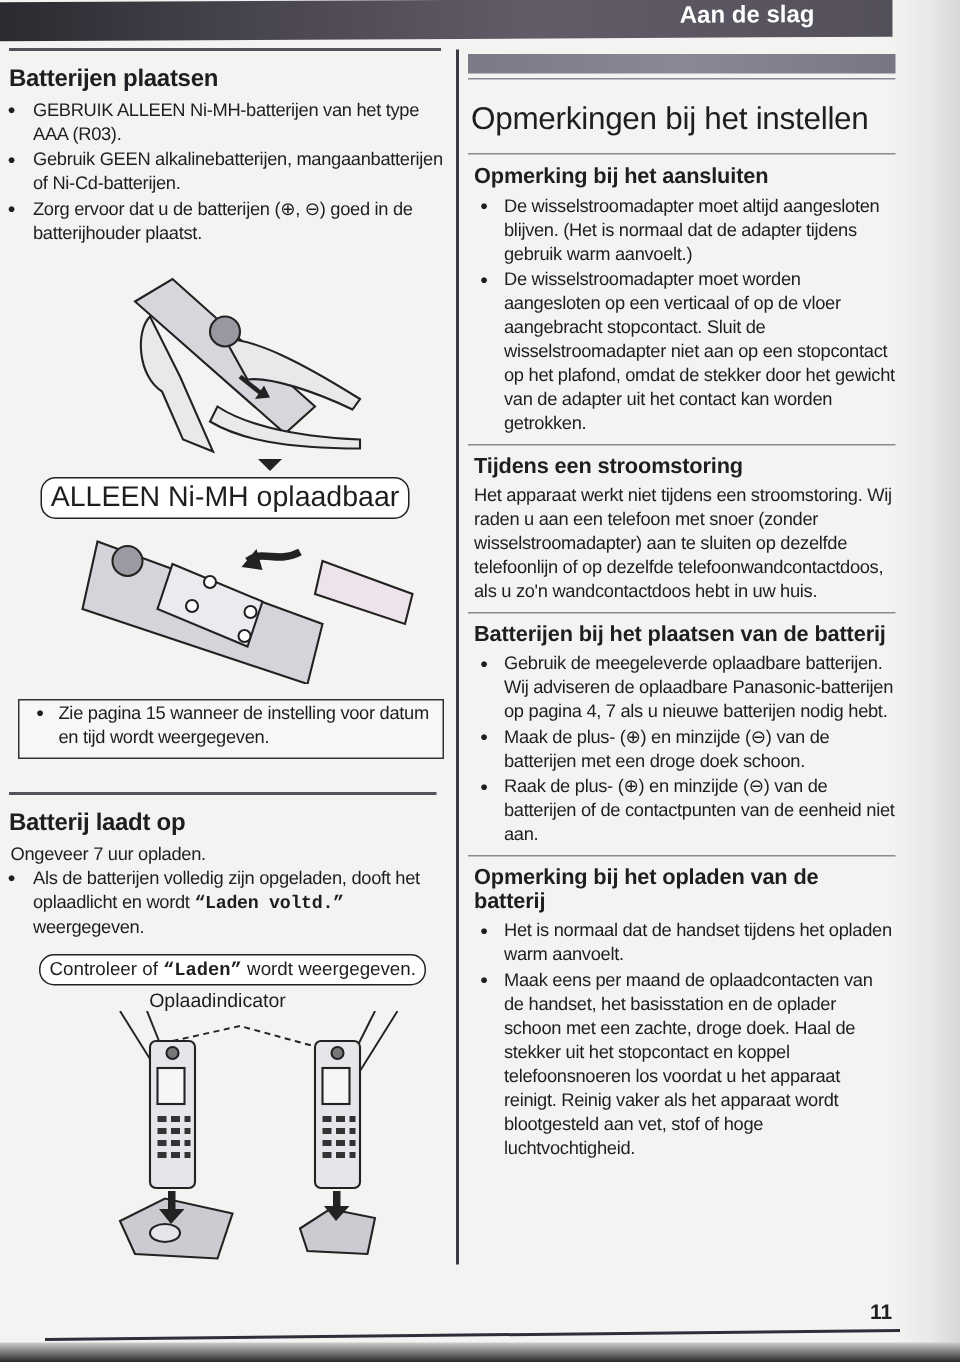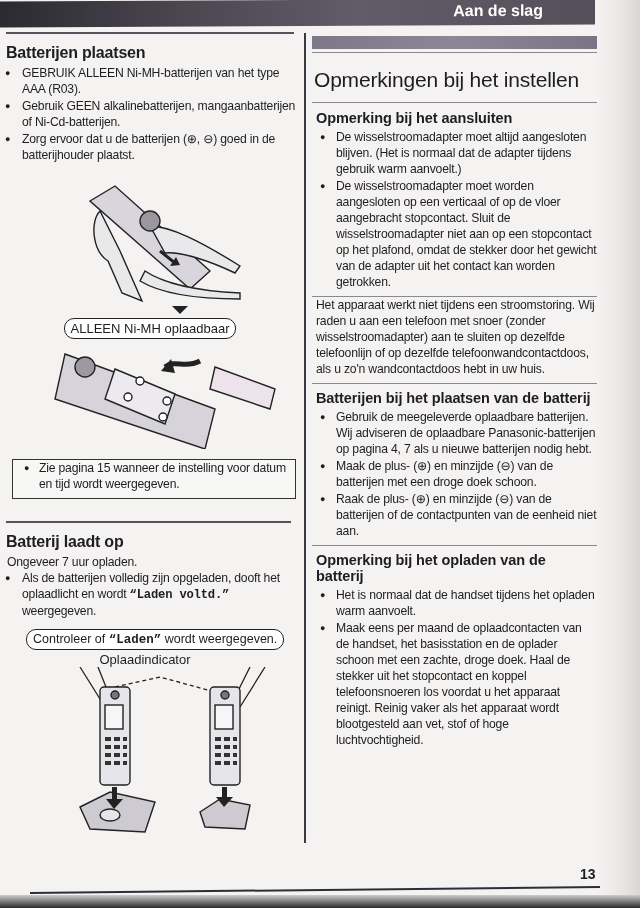--- a/index.html
+++ b/index.html
@@ -36,21 +36,21 @@
     ul.bul li { position: relative; padding-left: 24px; font-size: 12.2px; line-height: 16px; margin-bottom: 1px; letter-spacing: -0.2px; }
     ul.bul li::before { content: "\25CF"; position: absolute; left: 8px; top: 0; font-size: 9px; }
     .left-col ul.bul li { padding-left: 22px; }
     .left-col ul.bul li::before { left: 5px; }
 
     p.txt { font-size: 12.2px; line-height: 16px; margin-left: 7px; letter-spacing: -0.2px; }
 
     .mono { font-family: "Liberation Mono", monospace; font-weight: bold; }
 
     .illus { position: relative; margin: 0 auto; }
-    .callout { border: 1.5px solid #222; border-radius: 10px; background: #fff; font-size: 13px; padding: 2px 6px; display: inline-block; white-space: nowrap; }
+    .callout { border: 1.5px solid #222; border-radius: 10px; background: #fff; font-size: 19px; padding: 2px 6px; display: inline-block; white-space: nowrap; }
 
     .note-box { margin: 10px 4px 0 12px; border: 1.5px solid #333; padding: 0 8px 5px 6px; background: #f7f7f5; }
     .note-box ul.bul li { padding-left: 20px; }
 
     .page-num { position: absolute; left: 580px; top: 866px; font-size: 14px; font-weight: bold; }
     .bottom-rule { position: absolute; left: 30px; top: 889px; width: 570px; height: 1.5px; background: #2e2e3a; transform: rotate(-0.6deg); }
     .footer-shadow { position: absolute; left: 0; top: 895px; width: 640px; height: 13px; background: linear-gradient(180deg,#cfcdcb,#2a2828); }
   </style>
 </head>
 <body>
@@ -188,33 +188,34 @@
   <h1 class="big">Opmerkingen bij het instellen</h1>
   <div class="rule-thin"></div>
 
   <h3 class="sub" style="margin-top:7px">Opmerking bij het aansluiten</h3>
   <ul class="bul">
     <li>De wisselstroomadapter moet altijd aangesloten blijven. (Het is normaal dat de adapter tijdens gebruik warm aanvoelt.)</li>
     <li>De wisselstroomadapter moet worden aangesloten op een verticaal of op de vloer aangebracht stopcontact. Sluit de wisselstroomadapter niet aan op een stopcontact op het plafond, omdat de stekker door het gewicht van de adapter uit het contact kan worden getrokken.</li>
   </ul>
   <div class="rule-thin" style="margin-top:6px"></div>
 
+  <h3 class="sub">Tijdens een stroomstoring</h3>
   <p class="txt" style="margin-left:4px">Het apparaat werkt niet tijdens een stroomstoring. Wij raden u aan een telefoon met snoer (zonder wisselstroomadapter) aan te sluiten op dezelfde telefoonlijn of op dezelfde telefoonwandcontactdoos, als u zo'n wandcontactdoos hebt in uw huis.</p>
   <div class="rule-thin" style="margin-top:6px"></div>
 
   <h3 class="sub">Batterijen bij het plaatsen van de batterij</h3>
   <ul class="bul">
     <li>Gebruik de meegeleverde oplaadbare batterijen. Wij adviseren de oplaadbare Panasonic-batterijen op pagina 4, 7 als u nieuwe batterijen nodig hebt.</li>
     <li>Maak de plus- (⊕) en minzijde (⊖) van de batterijen met een droge doek schoon.</li>
     <li>Raak de plus- (⊕) en minzijde (⊖) van de batterijen of de contactpunten van de eenheid niet aan.</li>
   </ul>
   <div class="rule-thin" style="margin-top:6px"></div>
 
   <h3 class="sub">Opmerking bij het opladen van de batterij</h3>
   <ul class="bul">
     <li>Het is normaal dat de handset tijdens het opladen warm aanvoelt.</li>
     <li>Maak eens per maand de oplaadcontacten van de handset, het basisstation en de oplader schoon met een zachte, droge doek. Haal de stekker uit het stopcontact en koppel telefoonsnoeren los voordat u het apparaat reinigt. Reinig vaker als het apparaat wordt blootgesteld aan vet, stof of hoge luchtvochtigheid.</li>
   </ul>
 </div>
 
 <div class="bottom-rule"></div>
-<div class="page-num">13</div>
+<div class="page-num">11</div>
 <div class="footer-shadow"></div>
 
 </body></html>

